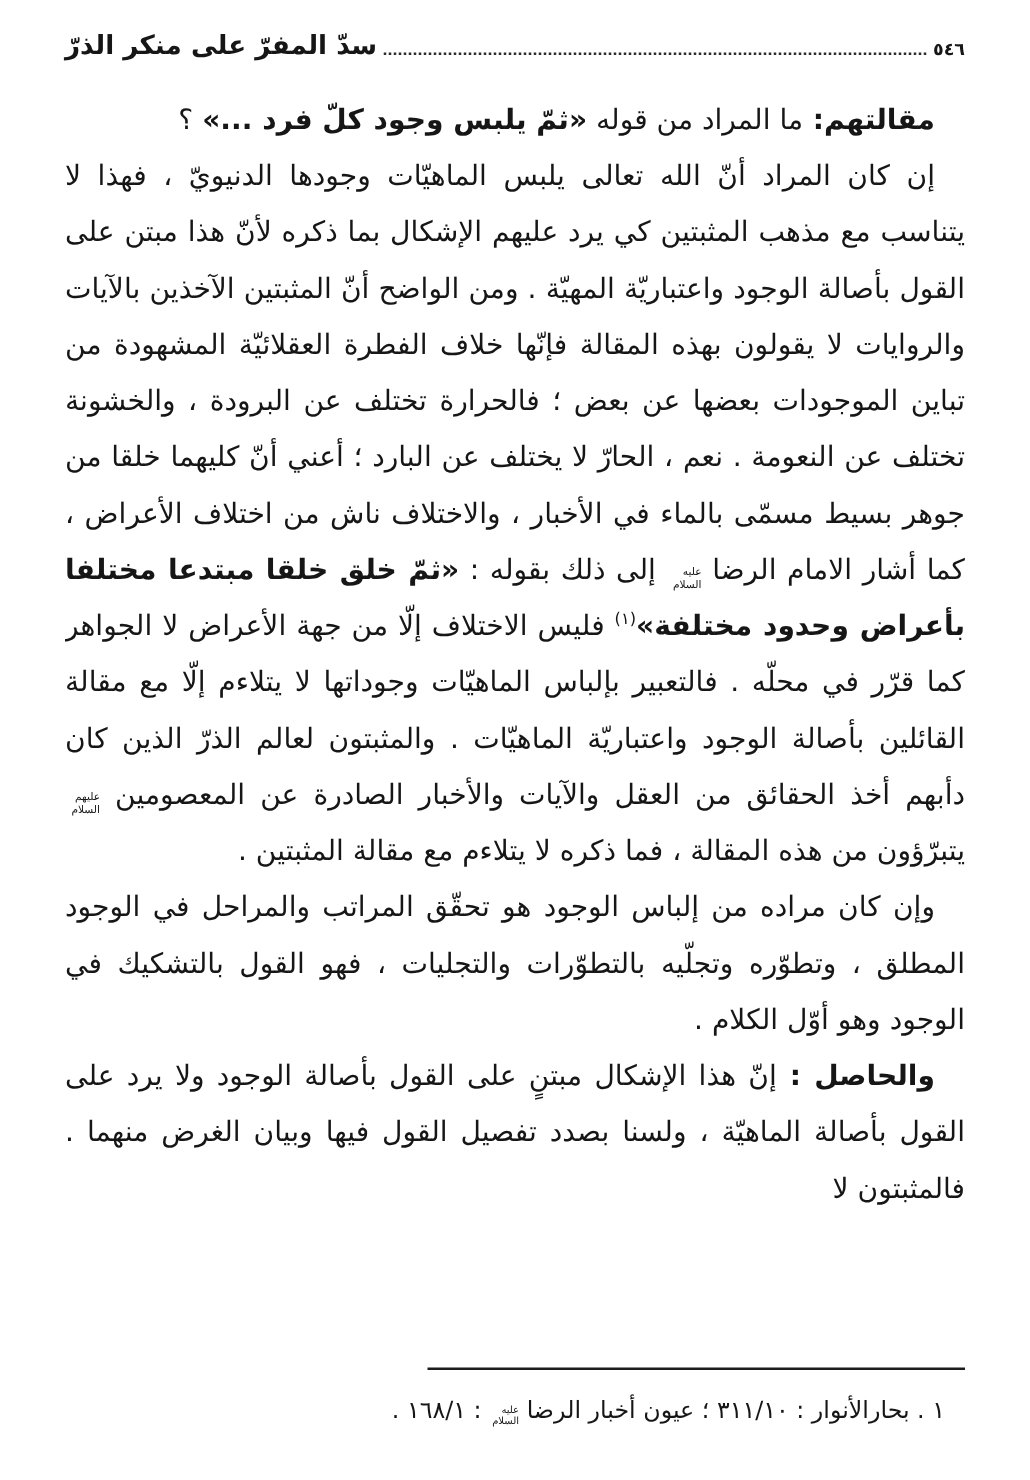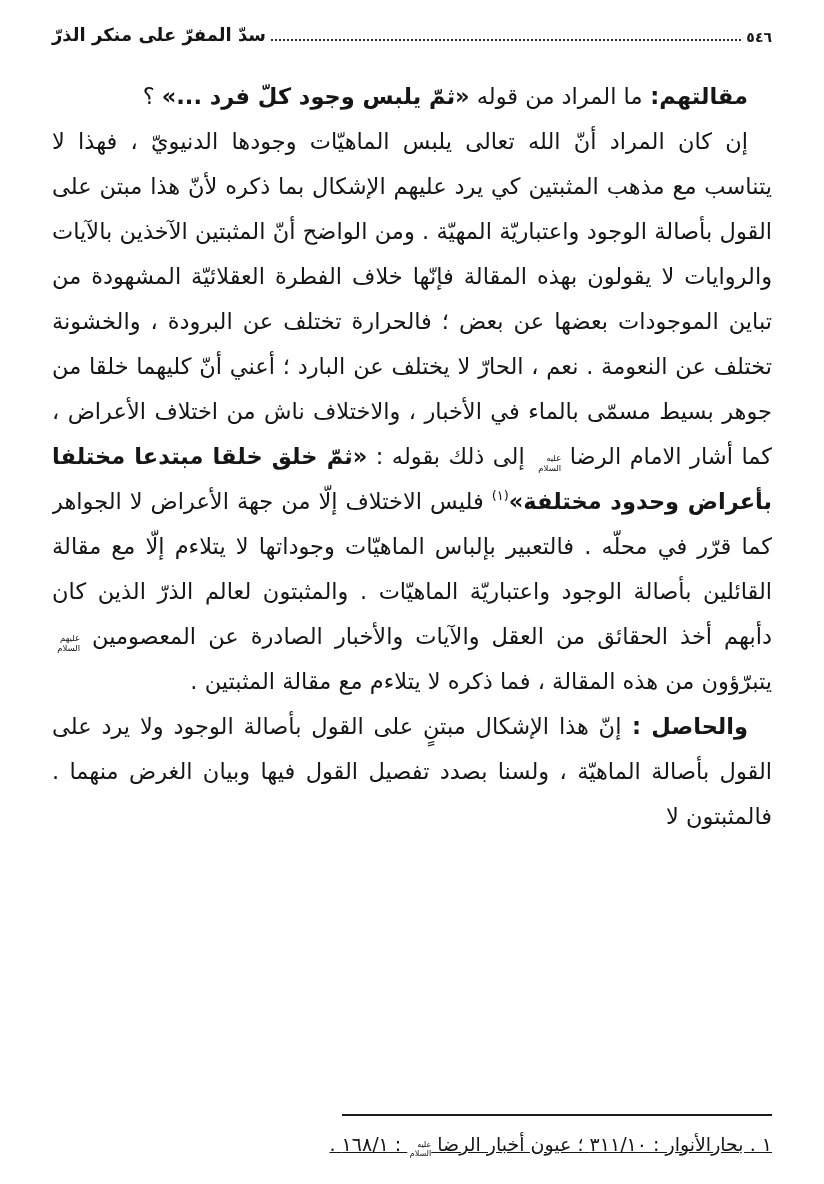--- a/index.html
+++ b/index.html
@@ -13,21 +13,21 @@
     overflow:hidden;
     margin:0 auto;
   }
   
   .header {
     position:absolute; top:24px; right:52px; left:52px;
     display:flex; align-items:flex-end;
   }
   .page-number { font-weight:bold; font-size:14px; letter-spacing:1px; white-space:nowrap; }
   .leader { flex:1 1 auto; height:0; border-bottom:2.5px dotted #2b2b2b; margin:0 5px 4px 5px; }
-  .head-title { font-weight:bold; font-size:18px; white-space:nowrap;text-align:right; }
+  .head-title { font-weight:bold; font-size:21px; white-space:nowrap;text-align:right; }
   
   .body-text {
     position:absolute; top:74px; right:52px; left:52px; bottom:112px;
     font-size:22.5px; line-height:45px;
     text-align:justify;
     overflow:hidden;
   }
   .body-text p { margin:0; padding:0; }
   .indent { text-indent:24px; }
   .b { font-weight:bold; }
@@ -38,41 +38,42 @@
   }
   .hon {
     display:inline-block; width:28px;
     font-size:8.5px; line-height:1.15;
     text-align:right; vertical-align:-7px;
     font-weight:normal; text-indent:0;
   }
   
   .footnote { position:absolute; right:52px; left:52px; bottom:24px; }
   .fn-rule { width:430px; height:0; border-top:2px solid #1c1c1c; margin-bottom:12px; }
-  .fn-text { margin:0; font-size:19px; line-height:1.7; text-align:right;text-decoration:underline; }
+  .fn-text { margin:16px; font-size:19px; line-height:1.7; text-align:right; }
   .fn-text .hon { vertical-align:-5px; width:24px; font-size:8px; }
 </style>
 </head>
 <body>
 
 <div class="page">
 
   <div class="header">
     <span class="page-number">٥٤٦</span>
     <span class="leader"></span>
     <span class="head-title">سدّ المفرّ على منكر الذرّ</span>
   </div>
 
   <div class="body-text">
 
     <p class="indent"><span class="b">مقالتهم: </span><span>ما المراد من قوله </span><span class="b">«ثمّ يلبس وجود كلّ فرد ...»</span><span> ؟</span></p>
 
     <p class="indent"><span>إن كان المراد أنّ الله تعالى يلبس الماهيّات وجودها الدنيويّ ، فهذا لا يتناسب مع مذهب المثبتين كي يرد عليهم الإشكال بما ذكره لأنّ هذا مبتن على القول بأصالة الوجود واعتباريّة المهيّة . ومن الواضح أنّ المثبتين الآخذين بالآيات والروايات لا يقولون بهذه المقالة فإنّها خلاف الفطرة العقلائيّة المشهودة من تباين الموجودات بعضها عن بعض ؛ فالحرارة تختلف عن البرودة ، والخشونة تختلف عن النعومة . نعم ، الحارّ لا يختلف عن البارد ؛ أعني أنّ كليهما خلقا من جوهر بسيط مسمّى بالماء في الأخبار ، والاختلاف ناش من اختلاف الأعراض ، كما أشار الامام الرضا </span><span class="hon">عليه السلام</span><span> إلى ذلك بقوله : </span><span class="b">«ثمّ خلق خلقا مبتدعا مختلفا بأعراض وحدود مختلفة»</span><sup class="fn-ref">(١)</sup><span> فليس الاختلاف إلّا من جهة الأعراض لا الجواهر كما قرّر في محلّه . فالتعبير بإلباس الماهيّات وجوداتها لا يتلاءم إلّا مع مقالة القائلين بأصالة الوجود واعتباريّة الماهيّات . والمثبتون لعالم الذرّ الذين كان دأبهم أخذ الحقائق من العقل والآيات والأخبار الصادرة عن المعصومين </span><span class="hon">عليهم السلام</span><span> يتبرّؤون من هذه المقالة ، فما ذكره لا يتلاءم مع مقالة المثبتين .</span></p>
 
 
+    <p class="indent"><span>وإن كان مراده من إلباس الوجود هو تحقّق المراتب والمراحل في الوجود المطلق ، وتطوّره وتجلّيه بالتطوّرات والتجليات ، فهو القول بالتشكيك في الوجود وهو أوّل الكلام .</span></p>
 
     <p class="indent"><span class="b">والحاصل : </span><span>إنّ هذا الإشكال مبتنٍ على القول بأصالة الوجود ولا يرد على القول بأصالة الماهيّة ، ولسنا بصدد تفصيل القول فيها وبيان الغرض منهما . فالمثبتون لا</span></p>
 
   </div>
 
   <div class="footnote">
     <div class="fn-rule"></div>
     <p class="fn-text"><span>١ . بحارالأنوار : ٣١١/١٠ ؛ عيون أخبار الرضا </span><span class="hon">عليه السلام</span><span> : ١٦٨/١ .</span></p>
   </div>
 

